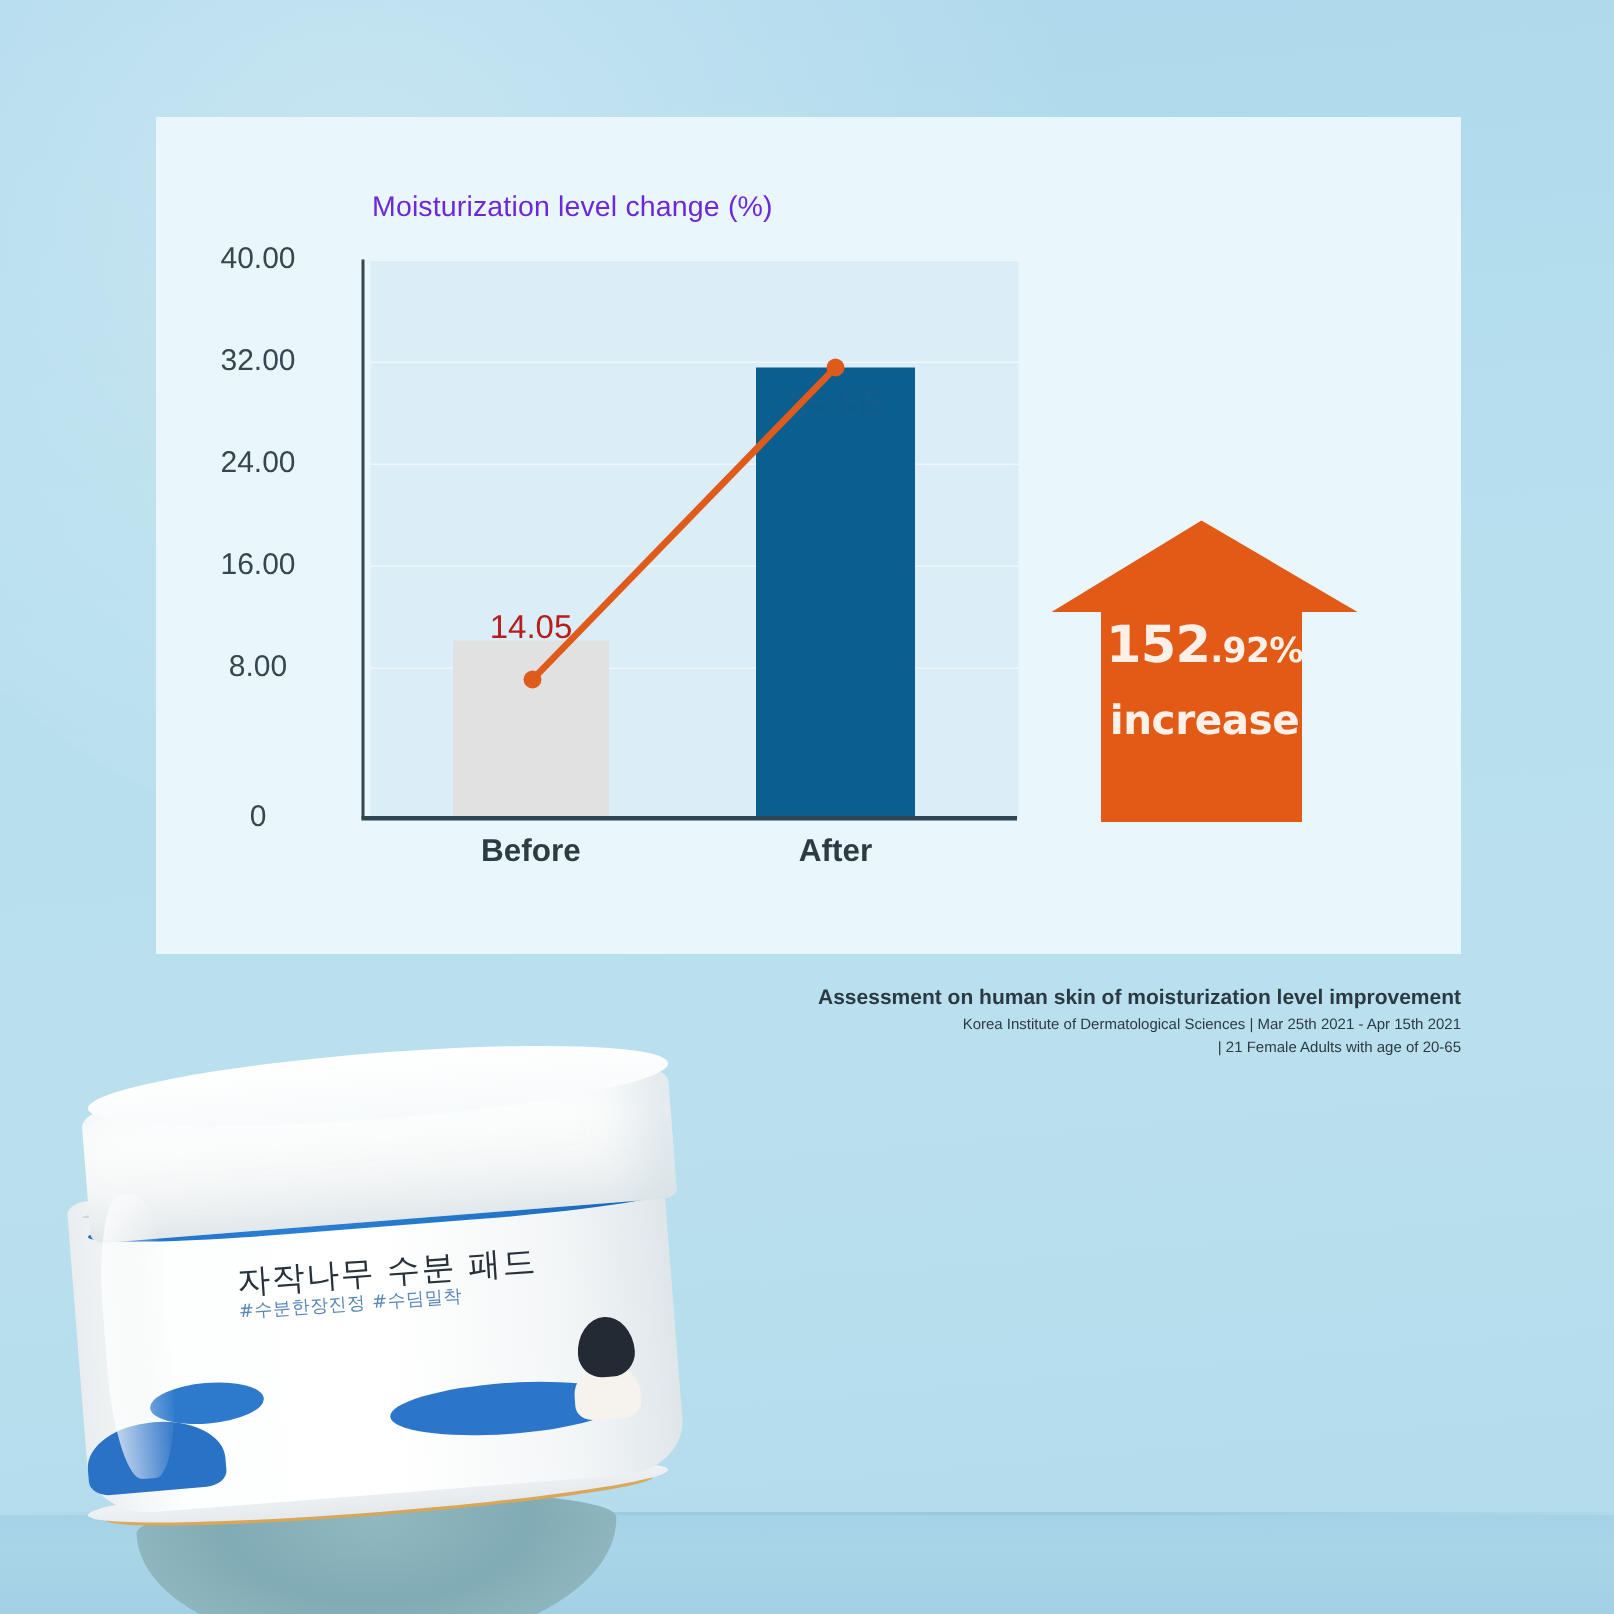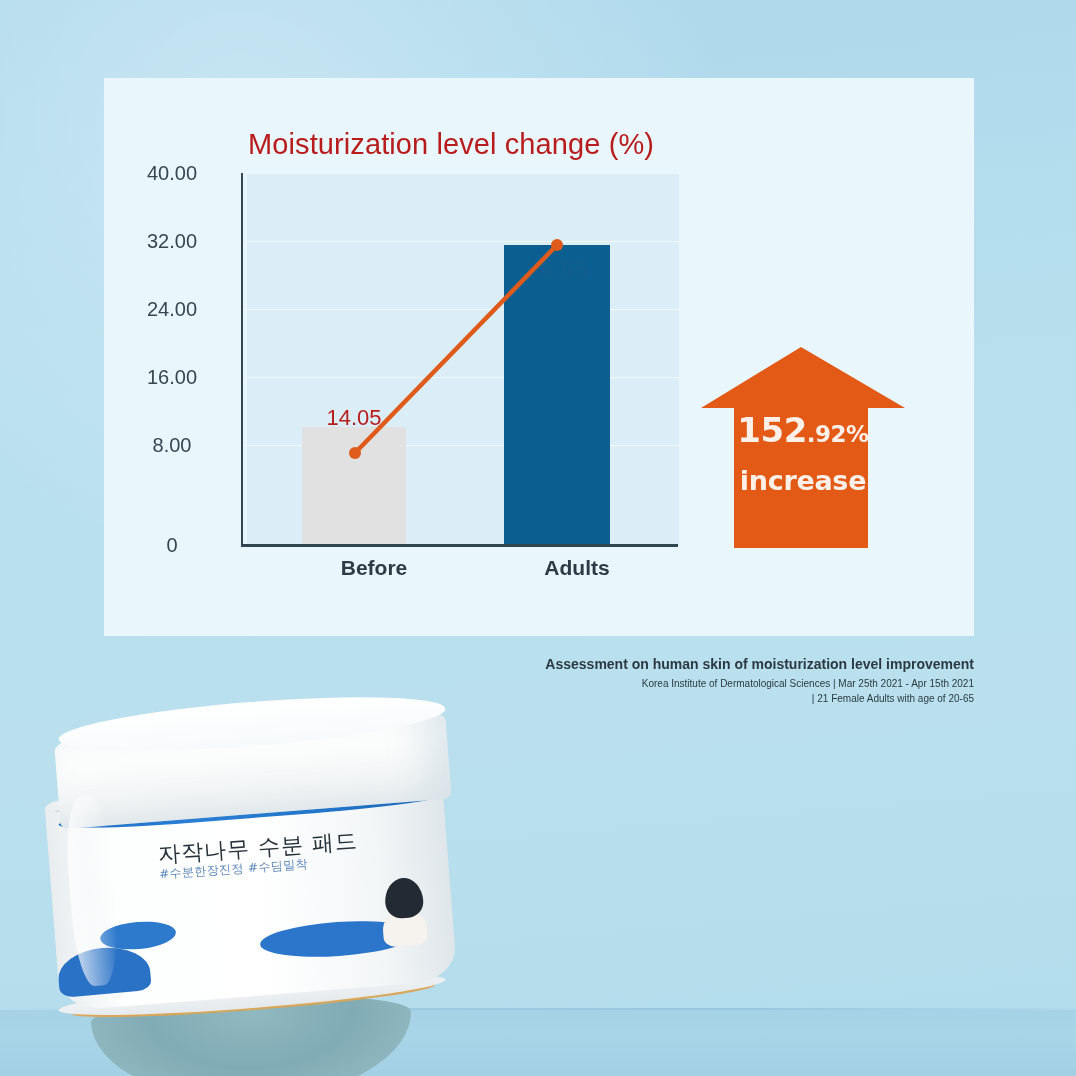--- a/index.html
+++ b/index.html
@@ -53,22 +53,22 @@
   .chart-card {
     position: absolute;
     left: 104px; top: 78px;
     width: 870px; height: 558px;
     background: #e9f7fc;
   }
 
   .chart-title {
     position: absolute;
     left: 144px; top: 50px;
-    font-size: 29px;
-    color: #b91c1c;
+    font-size: 19px;
+    color: #6d28d9;
     letter-spacing: 0.1px;
     white-space: nowrap;
   }
 
   
   .plot-area {
     position: absolute;
     left: 143px; top: 95px;
     width: 432px; height: 373px;
     background: #dbeef7;
@@ -127,21 +127,20 @@
   .bar-value.after  { color: #0f5e8e; font-weight: bold; font-size: 26px; margin-top: 44px; }
 
   .x-label {
     position: absolute;
     top: 478px;
     font-size: 21px;
     font-weight: bold;
     color: #2d3b44;
     transform: translateX(-50%);
     white-space: nowrap;
-    margin-left: 20px;
   }
 
   .trend-svg {
     position: absolute;
     left: 0; top: 0;
     width: 870px; height: 558px;
     pointer-events: none;
   }
 
   
@@ -366,21 +365,21 @@
       <div class="y-tick" style="top: 231px;">24.00</div>
       <div class="y-tick" style="top: 299px;">16.00</div>
       <div class="y-tick" style="top: 367px;">8.00</div>
       <div class="y-tick" style="top: 467px;">0</div>
     </div>
 
     <div class="bar-value before" style="left: 250px; top: 327px;">14.05</div>
     <div class="bar-value after" style="left: 453px; top: 132px;">35.55</div>
 
     <div class="x-label" style="left: 250px;">Before</div>
-    <div class="x-label" style="left: 453px;">Adults</div>
+    <div class="x-label" style="left: 453px;">After</div>
 
     <svg class="trend-svg" viewBox="0 0 870 558">
       <line x1="251" y1="375" x2="453" y2="167" stroke="#de5b1c" stroke-width="4.5" stroke-linecap="round"></line>
       <circle cx="251" cy="375" r="6" fill="#de5b1c"></circle>
       <circle cx="453" cy="167" r="6" fill="#de5b1c"></circle>
     </svg>
   </div>
 
   <svg class="arrow-svg" viewBox="0 0 214 216">
     <polygon points="105,7 209,68 172,68 172,208 38,208 38,68 5,68" fill="#e35a17"></polygon>

